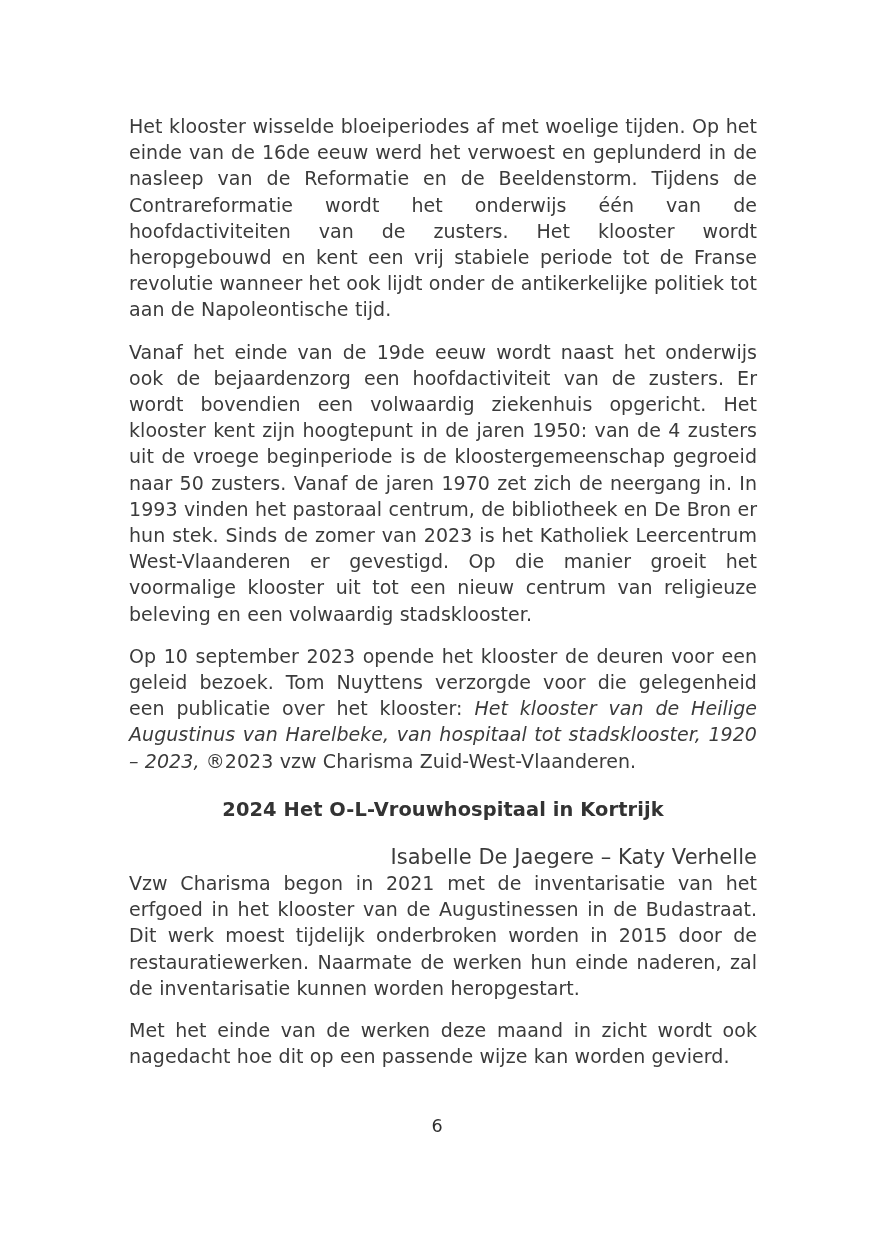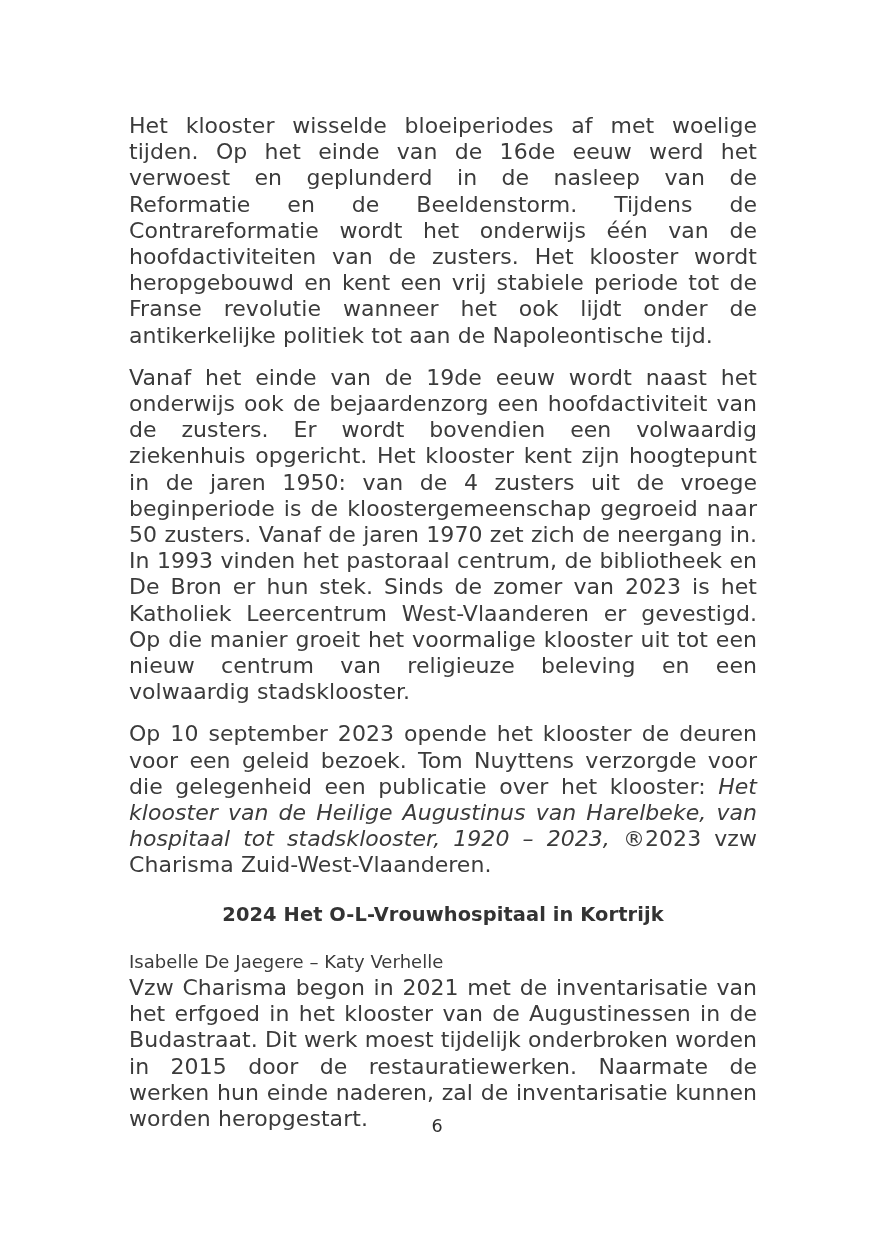--- a/index.html
+++ b/index.html
@@ -26,21 +26,21 @@
 
   .content {
     position: absolute;
     left: 129px;
     top: 113px;
     width: 628px;
   }
 
   p.body-par {
     margin: 0 0 16px 0;
-    font-size: 22px;
+    font-size: 19px;
     line-height: 26.2px;
     color: #3b3b3b;
     text-align: justify;
     text-justify: inter-word;
     letter-spacing: 0.05px;
     word-spacing: 0.2px;
   }
 
   p.body-par:last-child {
     margin-bottom: 0;
@@ -55,24 +55,24 @@
     font-size: 19.4px;
     line-height: 28px;
     font-weight: bold;
     color: #333333;
     text-align: center;
     letter-spacing: 0.1px;
   }
 
   p.author-line {
     margin: 20px 0 0 0;
-    font-size: 18px;
+    font-size: 21px;
     line-height: 26.2px;
     color: #3b3b3b;
-    text-align: left;
+    text-align: right;
     letter-spacing: 0.05px;
   }
 
   .after-heading-par {
     margin-top: 22px;
   }
 
   .page-number {
     position: absolute;
     left: 0;
@@ -96,18 +96,19 @@
     <p class="body-par">Vanaf het einde van de 19de eeuw wordt naast het onderwijs ook de bejaardenzorg een hoofdactiviteit van de zusters. Er wordt bovendien een volwaardig ziekenhuis opgericht. Het klooster kent zijn hoogtepunt in de jaren 1950: van de 4 zusters uit de vroege beginperiode is de kloostergemeenschap gegroeid naar 50 zusters. Vanaf de jaren 1970 zet zich de neergang in. In 1993 vinden het pastoraal centrum, de bibliotheek en De Bron er hun stek. Sinds de zomer van 2023 is het Katholiek Leercentrum West-Vlaanderen er gevestigd. Op die manier groeit het voormalige klooster uit tot een nieuw centrum van religieuze beleving en een volwaardig stadsklooster.</p>
 
     <p class="body-par"><span>Op 10 september 2023 opende het klooster de deuren voor een geleid bezoek. Tom Nuyttens verzorgde voor die gelegenheid een publicatie over het klooster: </span><span class="italic-title">Het klooster van de Heilige Augustinus van Harelbeke, van hospitaal tot stadsklooster, 1920 – 2023,</span><span> ®2023 vzw Charisma Zuid-West-Vlaanderen.</span></p>
 
     <h2 class="section-heading">2024 Het O-L-Vrouwhospitaal in Kortrijk</h2>
 
     <p class="author-line">Isabelle De Jaegere – Katy Verhelle</p>
 
     <p class="body-par after-heading-par">Vzw Charisma begon in 2021 met de inventarisatie van het erfgoed in het klooster van de Augustinessen in de Budastraat. Dit werk moest tijdelijk onderbroken worden in 2015 door de restauratiewerken. Naarmate de werken hun einde naderen, zal de inventarisatie kunnen worden heropgestart.</p>
 
+    <p class="body-par">Met het einde van de werken deze maand in zicht wordt ook nagedacht hoe dit op een passende wijze kan worden gevierd.</p>
 
   </div>
 
   <div class="page-number">6</div>
 
 </div>
 
 </body></html>

